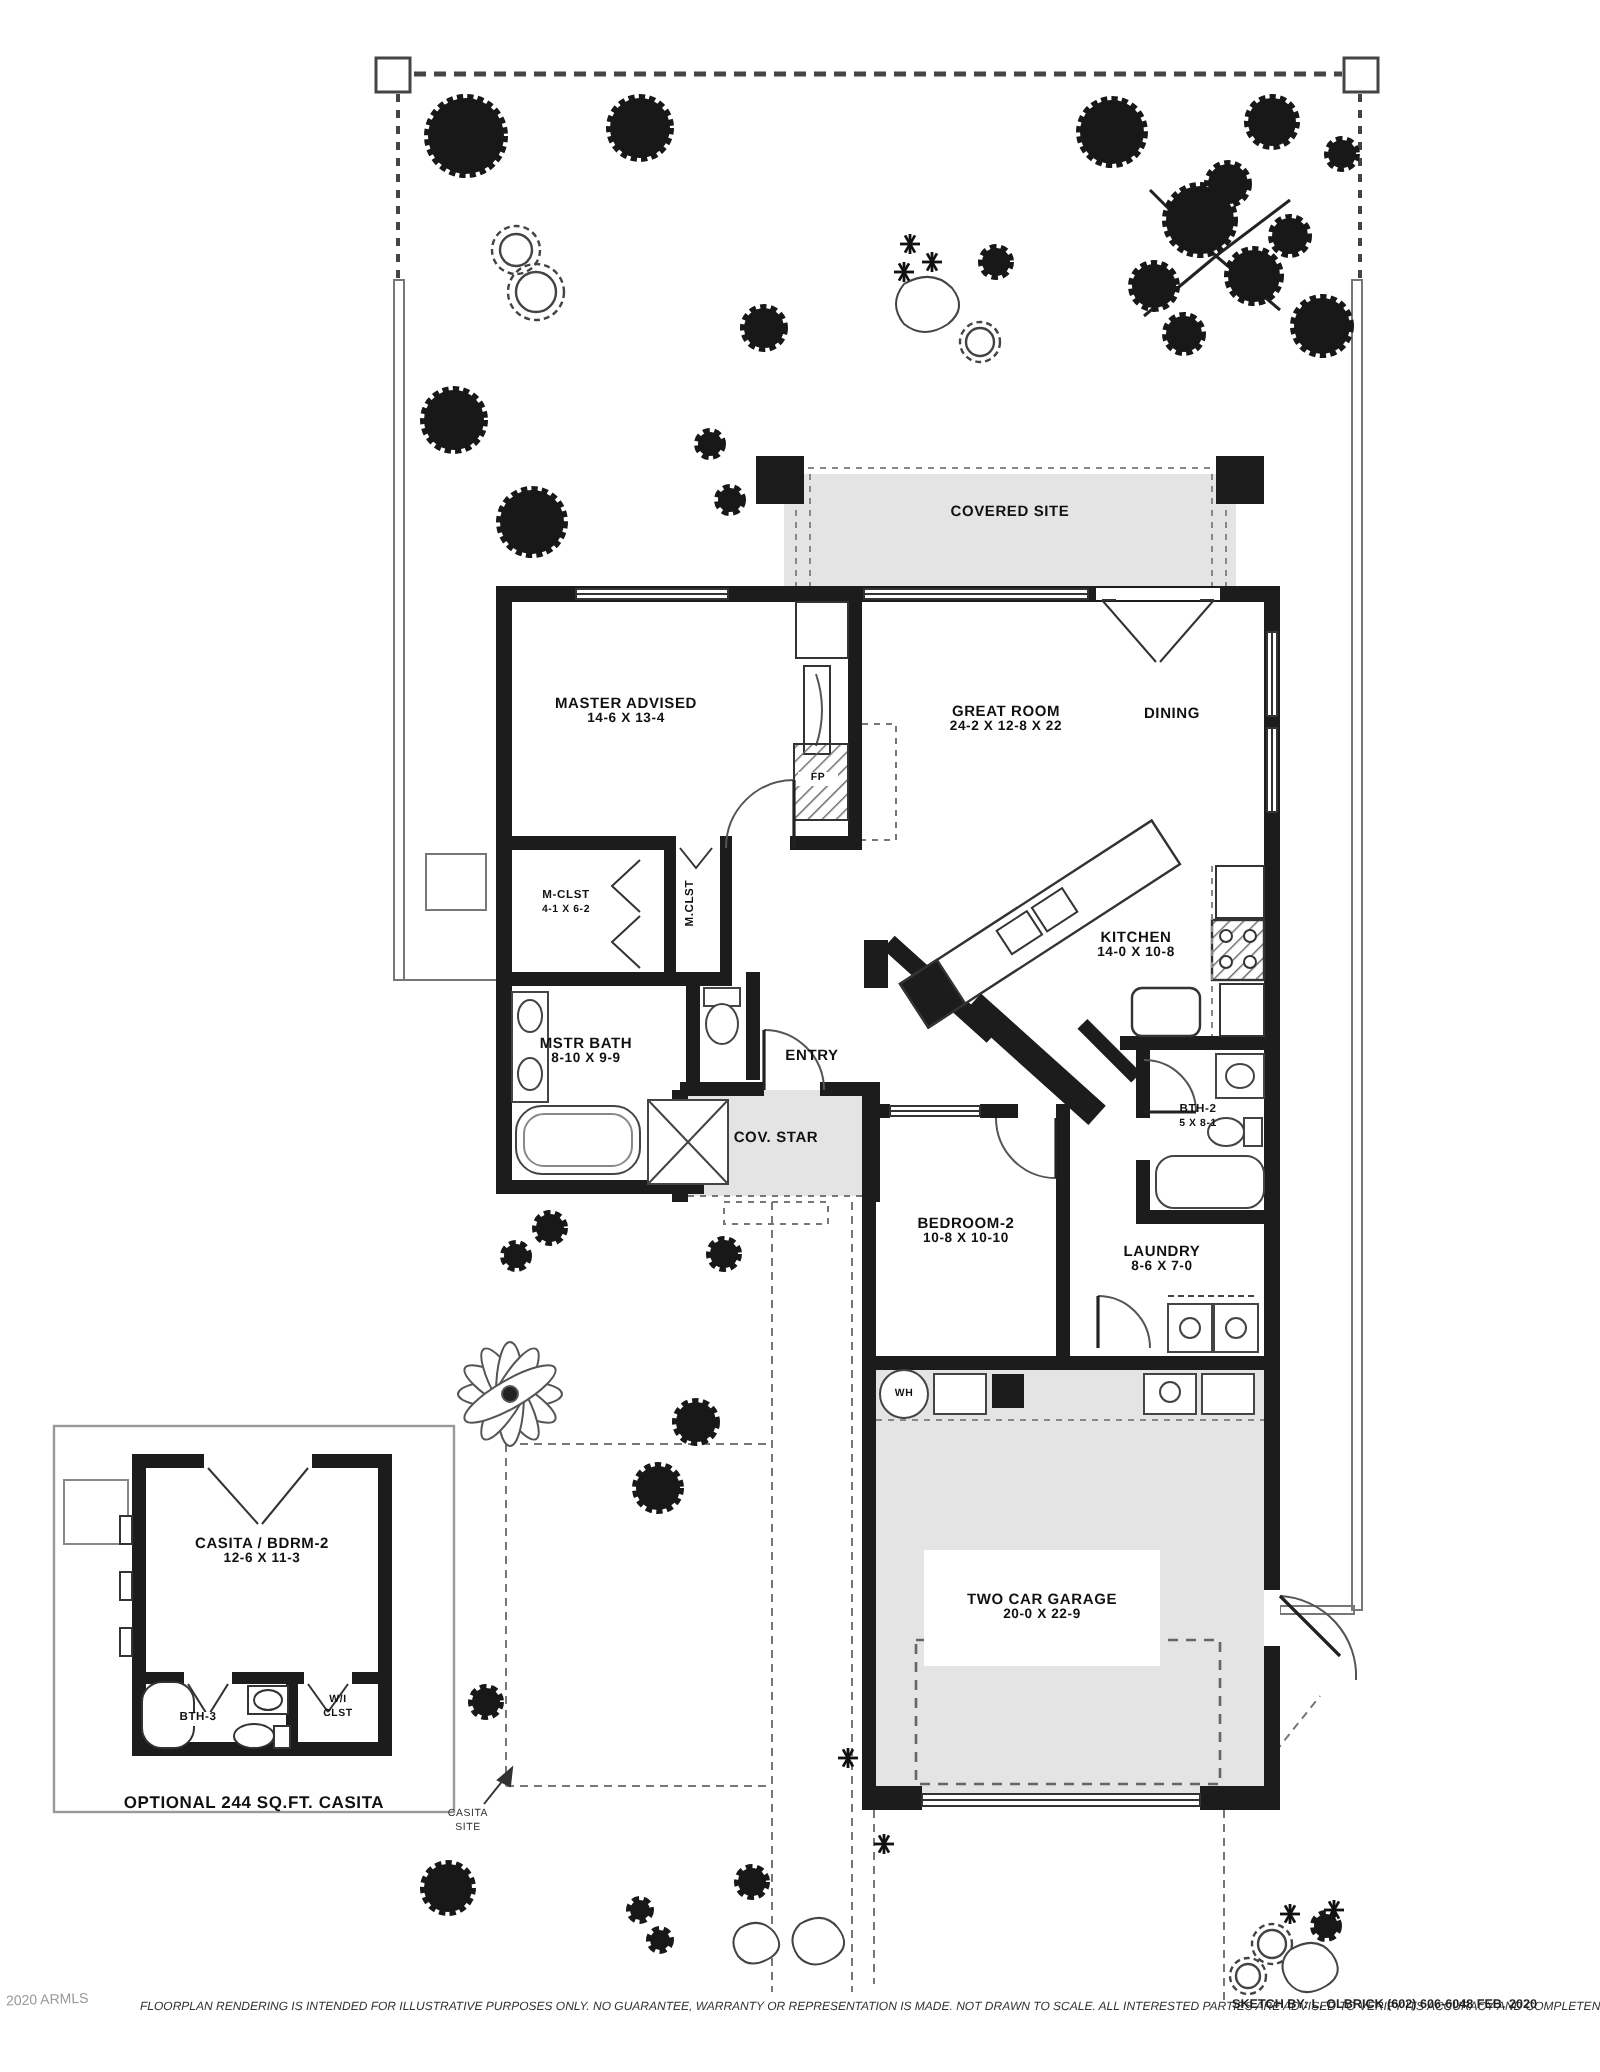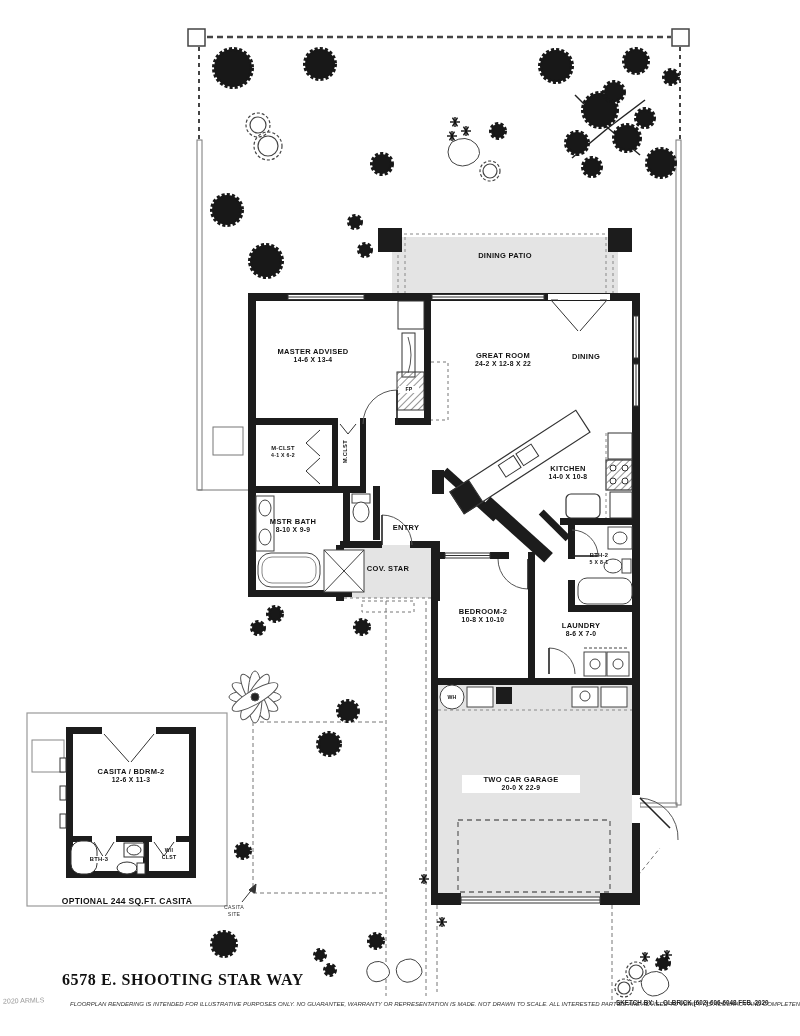--- a/index.html
+++ b/index.html
@@ -349,21 +349,21 @@
           <use href="#star6" x="667" y="955"></use>
     </g>
   </g>
 
   <g fill="none" stroke="#777" stroke-width="1">
     <line x1="344" y1="598" x2="432" y2="598" stroke-dasharray="3 3"></line>
     <rect x="362" y="601" width="52" height="11" stroke-dasharray="3 3"></rect>
   </g>
 </svg>
 
-<div class="lbl rm" style="left:435px;top:251px;width:140px;">DINING PATIO</div>
+<div class="lbl rm" style="left:435px;top:251px;width:140px;">COVERED SITE</div>
 
 <div class="lbl" style="left:252px;top:347px;width:122px;">
   <div class="rm">MASTER ADVISED</div>
   <div class="dim">14-6  X  13-4</div>
 </div>
 
 <div class="lbl" style="left:440px;top:351px;width:126px;">
   <div class="rm">GREAT ROOM</div>
   <div class="dim">24-2 X 12-8 X 22</div>
 </div>
@@ -401,21 +401,21 @@
 <div class="lbl" style="left:578px;top:552px;width:42px;">
   <div class="sm">BTH-2</div>
   <div class="tiny">5 X 8-1</div>
 </div>
 
 <div class="lbl" style="left:546px;top:621px;width:70px;">
   <div class="rm">LAUNDRY</div>
   <div class="dim">8-6 X 7-0</div>
 </div>
 
-<div class="lbl whitebg" style="left:462px;top:775px;width:118px;padding:0 0;">
+<div class="lbl whitebg" style="left:462px;top:775px;width:118px;padding:20px 0;">
   <div class="rm">TWO CAR GARAGE</div>
   <div class="dim">20-0  X  22-9</div>
 </div>
 
 <div class="lbl tiny" style="left:441px;top:694px;width:22px;">WH</div>
 
 <div class="lbl" style="left:76px;top:767px;width:110px;">
   <div class="rm">CASITA / BDRM-2</div>
   <div class="dim">12-6  X  11-3</div>
 </div>
@@ -427,18 +427,17 @@
   <div class="tiny">CLST</div>
 </div>
 
 <div class="lbl" style="left:32px;top:896px;width:190px;font-size:8.5px;text-align:center;">OPTIONAL 244 SQ.FT. CASITA</div>
 
 <div class="lbl" style="left:214px;top:904px;width:40px;font-weight:normal;color:#333;">
   <div class="tiny" style="font-weight:normal;">CASITA</div>
   <div class="tiny" style="font-weight:normal;">SITE</div>
 </div>
 
-<div id="title">6578 E. SHOOTING STAR WAY</div>
 <div id="disclaimer">FLOORPLAN RENDERING IS INTENDED FOR ILLUSTRATIVE PURPOSES ONLY.  NO GUARANTEE, WARRANTY OR REPRESENTATION IS MADE.  NOT DRAWN TO SCALE.  ALL INTERESTED PARTIES ARE ADVISED TO VERIFY ITS ACCURACY AND COMPLETENESS.</div>
 <div id="credit">SKETCH BY:  L. OLBRICK  (602) 606-6048  FEB. 2020</div>
 <div id="watermark">2020 ARMLS</div>
 
 </div>
 
 </body></html>

